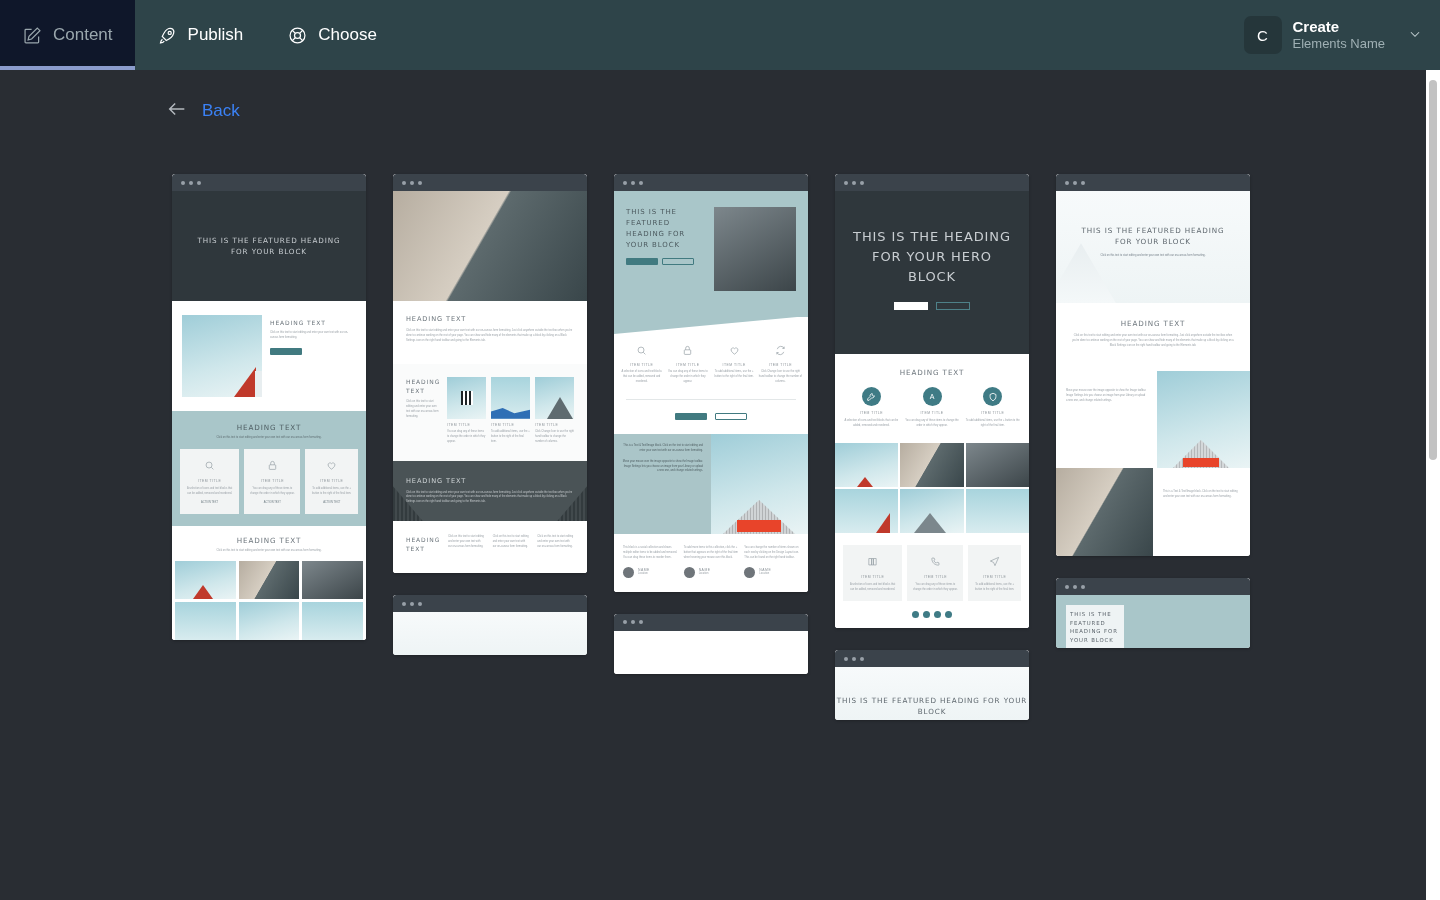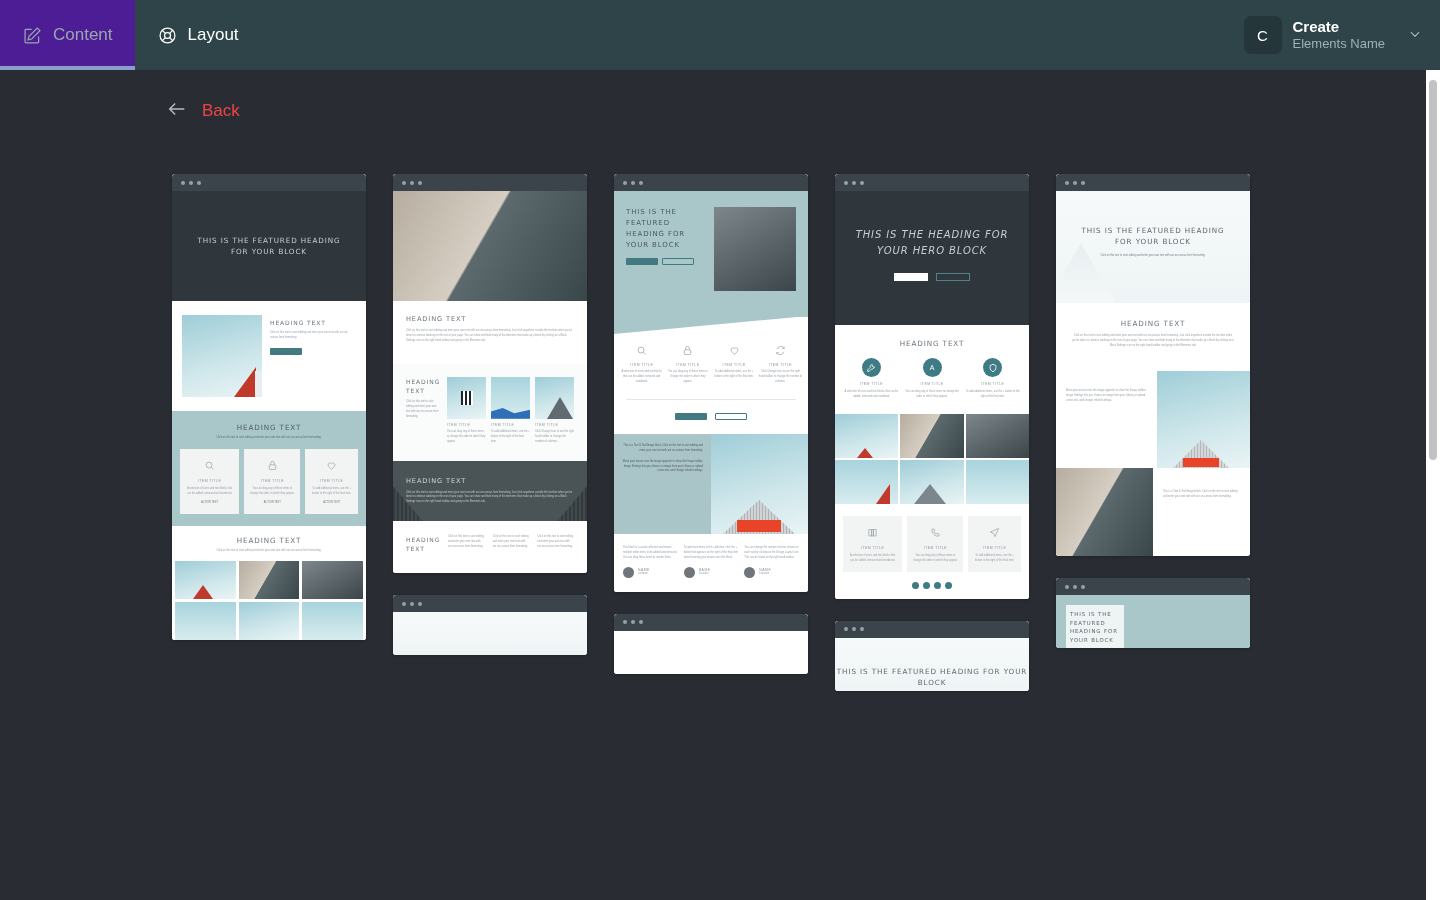--- a/index.html
+++ b/index.html
@@ -41,21 +41,21 @@
     display: flex;
     align-items: center;
     gap: 10px;
     padding: 0 22px;
     cursor: pointer;
     position: relative;
     color: #ffffff;
     font-size: 17px;
   }
   .nav-item.active {
-    background: #4c1d95;
+    background: #0f172a;
     color: #9aa7ad;
     text-align: center;
   }
   .nav-item.active::after {
     content: "";
     position: absolute;
     left: 0; right: 0; bottom: 0;
     height: 4px;
     background: #8b9ccd;
   }
@@ -88,21 +88,21 @@
     overflow: hidden;
   }
   .back-row {
     display: flex;
     align-items: center;
     gap: 14px;
     padding: 28px 0 0 166px;
     cursor: pointer;
     width: 230px;
   }
-  .back-label { color: #ef4444; font-size: 17px; }
+  .back-label { color: #3b82f6; font-size: 17px; }
 
   .page-title {
     text-align: center;
     font-size: 38px;
     font-weight: 400;
     line-height: 1.42;
     color: #fdfdfd;
     margin: 64px auto 0;
     max-width: 660px;
     font-family: "DejaVu Sans", sans-serif;
@@ -199,30 +199,40 @@
       <span class="nav-icon">
         <svg viewBox="0 0 24 24" width="21" height="21" fill="none" stroke="currentColor" stroke-width="1.4">
           <path d="M17.5 3.5 20.5 6.5 11 16l-4 1 1-4z"></path>
           <path d="M19 13v6.5a1 1 0 0 1-1 1H4.5a1 1 0 0 1-1-1V6a1 1 0 0 1 1-1H11"></path>
         </svg>
       </span>
       <span>Content</span>
     </div>
 
 
+    <div class="nav-item">
+      <span class="nav-icon">
+        <svg viewBox="0 0 24 24" width="21" height="21" fill="none" stroke="currentColor" stroke-width="1.4">
+          <path d="M13.5 4c3.8-1.1 6.6 1.7 5.5 5.5-.9 3.2-4.5 6.4-8.4 8.2L6 13.1C7.8 9.2 10.4 4.9 13.5 4z"></path>
+          <circle cx="14.5" cy="9" r="1.8"></circle>
+          <path d="M6.2 16.2c-1.3 1-2 2.5-2.2 4.3 1.8-.2 3.3-.9 4.3-2.2"></path>
+        </svg>
+      </span>
+      <span>Publish</span>
+    </div>
 
     <div class="nav-item">
       <span class="nav-icon">
         <svg viewBox="0 0 24 24" width="21" height="21" fill="none" stroke="currentColor" stroke-width="1.4">
           <circle cx="12" cy="12" r="8.5"></circle>
           <circle cx="12" cy="12" r="3.4"></circle>
           <path d="M6 6l3.6 3.6M18 6l-3.6 3.6M6 18l3.6-3.6M18 18l-3.6-3.6"></path>
         </svg>
       </span>
-      <span>Layout</span>
+      <span>Choose</span>
     </div>
   </div>
 
   <div class="account">
     <div class="avatar-sq">C</div>
     <div class="account-text">
       <div class="account-name">Create</div>
       <div class="account-sub">Elements Name</div>
     </div>
     <span class="chev">
@@ -527,21 +537,21 @@
 
     <div class="col">
       <div class="card">
         <div class="card-bar">
           <div class="dot"></div>
           <div class="dot"></div>
           <div class="dot"></div>
         </div>
         <div class="card-body">
           <div class="m-hero-dark" style="padding:36px 14px 40px;">
-            <div class="m-hero-head" style="font-size:10px;font-style:italic;">THIS IS THE HEADING FOR YOUR HERO BLOCK</div>
+            <div class="m-hero-head" style="font-size:13px;">THIS IS THE HEADING FOR YOUR HERO BLOCK</div>
             <div style="margin-top:9px;">
               <div class="m-btn-w" style="margin-right:4px;"></div>
               <div class="m-btn-wo"></div>
             </div>
           </div>
           <div style="background:#fff;padding:14px 9px 14px;">
             <div class="m-sec-head" style="text-align:center;">HEADING TEXT</div>
             <div style="display:flex;gap:6px;margin-top:10px;">
               <div style="flex:1;text-align:center;">
                 <div class="m-circ" style="margin:0 auto;">

